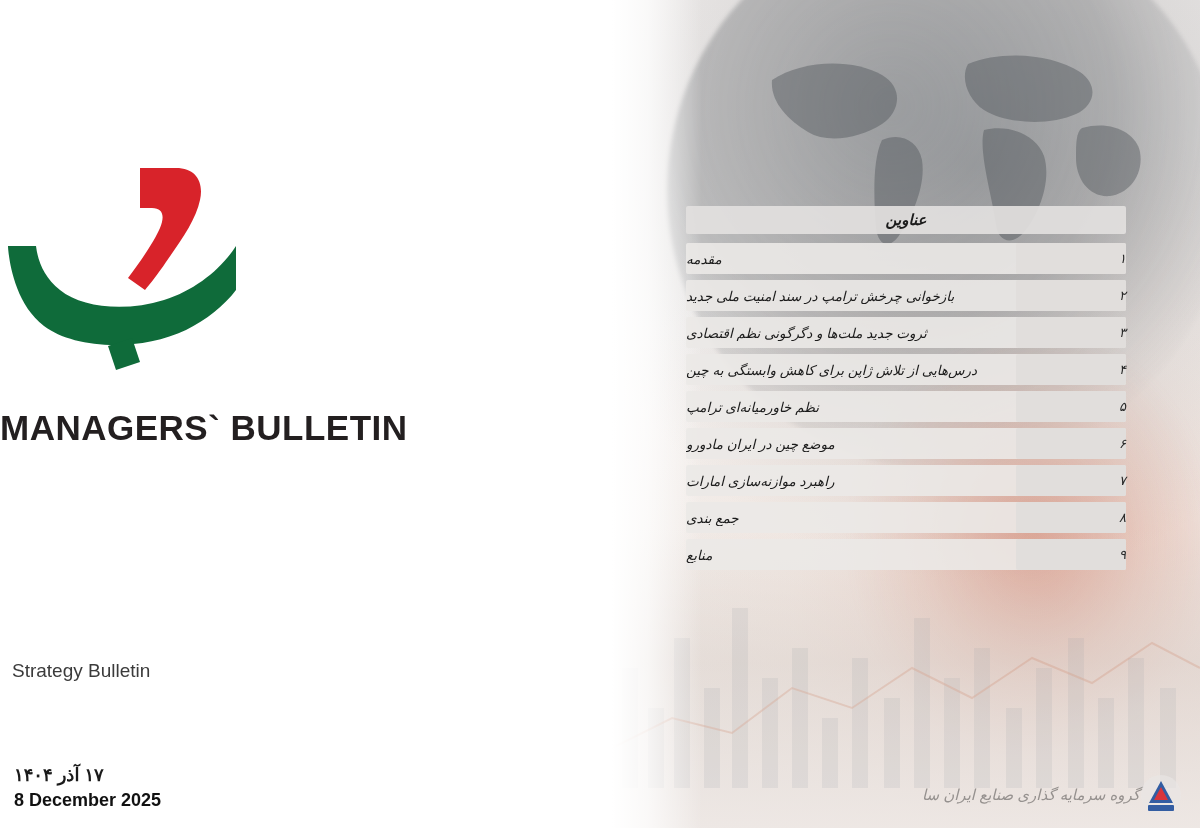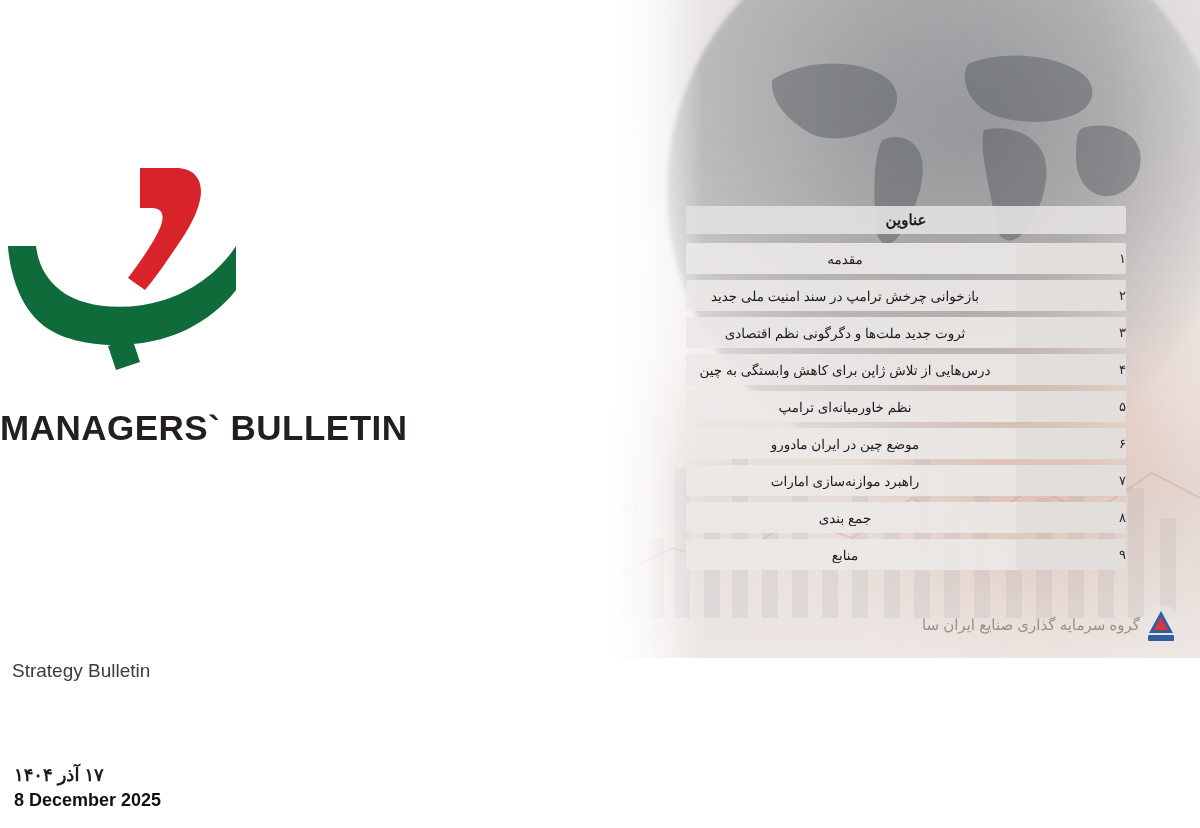--- a/index.html
+++ b/index.html
@@ -70,24 +70,25 @@
   .date-en {
     font-size: 18px;
     font-weight: bold;
     color: #111111;
   }
 
   
   .right-panel {
     position: relative;
     width: 588px;
-    height: 658px;
+    height: 828px;
     flex: 0 0 588px;
     overflow: hidden;
     background: #f3f0ee;
+    font-style: italic;
   }
   .bg-layer {
     position: absolute;
     inset: 0;
     background:
       radial-gradient(circle at 62% 20%, rgba(120,125,130,0.45) 0%, rgba(150,150,150,0.25) 28%, rgba(255,255,255,0.0) 55%),
       radial-gradient(circle at 75% 72%, rgba(200,90,60,0.20) 0%, rgba(230,170,140,0.10) 35%, rgba(255,255,255,0) 65%),
       linear-gradient(180deg, #efeceb 0%, #f6f4f3 40%, #efebe8 75%, #e9e5e2 100%);
   }
   .bg-globe {
@@ -163,21 +164,21 @@
     border-radius: 2px;
     display: flex;
     flex-direction: row-reverse;
     align-items: center;
     direction: rtl;
   }
   .toc-title {
     flex: 1 1 auto;
     font-size: 13.5px;
     color: #1b1b1b;
-    text-align: center;
+    text-align: left;
     padding-right: 12px;
     white-space: nowrap;
     overflow: hidden;
   }
   .toc-num {
     flex: 0 0 110px;
     text-align: left;
     padding-left: 18px;
     font-size: 13px;
     color: #2a2a2a;

